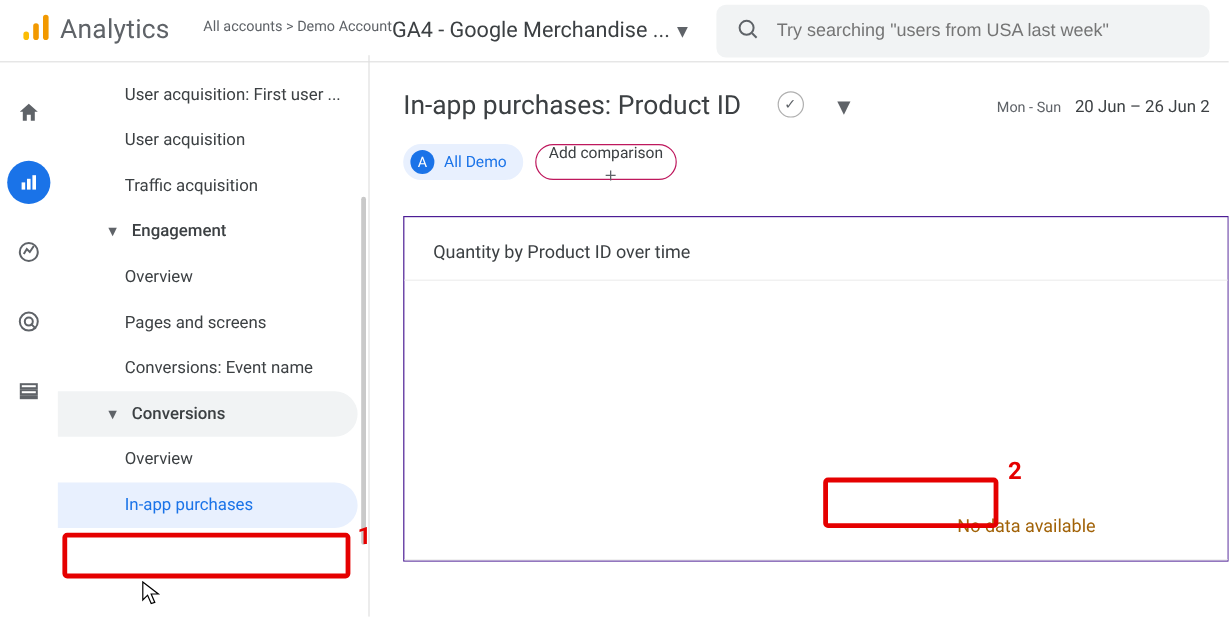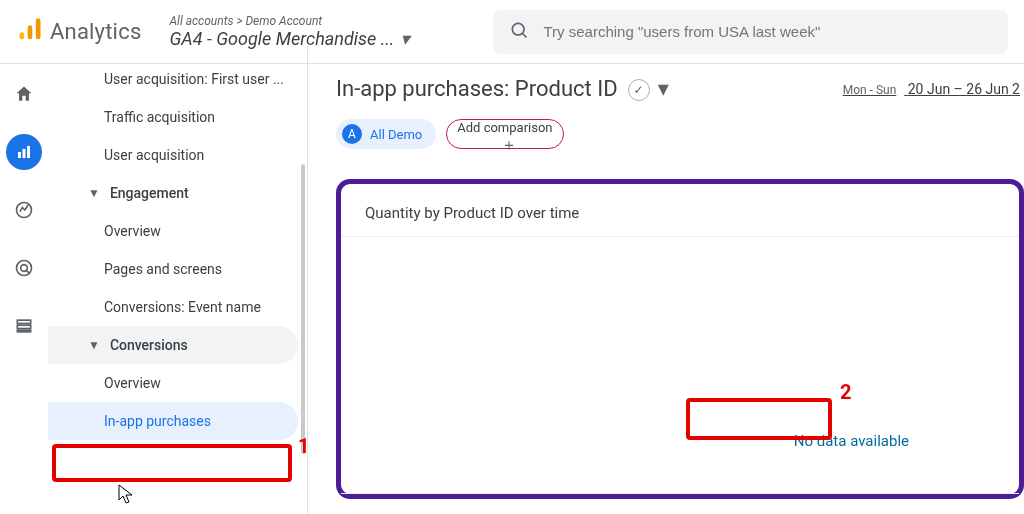--- a/index.html
+++ b/index.html
@@ -11,43 +11,42 @@
     width: 1024px;
     height: 514px;
     overflow: hidden;
     position: relative;
   }
 
   
   .header {
     display: flex;
     align-items: center;
-    height: 64px;
+    height: 52px;
     border-bottom: 1px solid #e0e0e0;
     padding: 0 16px;
   }
   .logo {
     display: flex;
     align-items: center;
     margin-right: 28px;
   }
   .logo svg { width: 28px; height: 28px; }
   .logo-text {
     font-size: 22px;
     color: #5f6368;
     margin-left: 6px;
     letter-spacing: .2px;
   }
   .account-block {
     display: flex;
-    flex-direction: column;
+    flex-direction: row;
     justify-content: center;
     margin-right: 24px;
     min-width: 300px;
-    font-style: italic;
   }
   .breadcrumb {
     font-size: 12px;
     color: #5f6368;
   }
   .property-line {
     display: flex;
     align-items: flex-start;
     font-size: 18px;
     color: #3c4043;
@@ -151,34 +150,34 @@
     padding: 20px 0 0 28px;
     overflow:hidden;
   }
   .page-title-row{
     display:flex;
     align-items:center;
     justify-content:space-between;
   }
   .page-title{
     display:flex;
-    align-items:flex-end;
+    align-items:flex-start;
     font-size:22px;
     color:#3c4043;
+    gap:20px;
   }
   .page-title .badge{
     width:22px;height:22px;border:1px solid #b0b0b0;border-radius:50%;
     display:flex;align-items:center;justify-content:center;margin-left:10px;
     font-size:12px;color:#5f6368;
   }
   .page-title .chev{ margin-left:8px;color:#5f6368;}
   .date-range{
-    font-size:14px;color:#3c4043;margin-right:4px;
+    font-size:14px;color:#3c4043;margin-right:16px;
     white-space:nowrap;
-    text-decoration:underline;
   }
   .date-range .label{font-size:12px;color:#5f6368;margin-right:8px;}
 
   .chips-row{
     display:flex;
     align-items:center;
     gap:10px;
     margin-top:18px;
   }
   .chip{
@@ -196,40 +195,40 @@
     width:20px;height:20px;border-radius:50%;background:#1a73e8;color:#fff;
     display:flex;align-items:center;justify-content:center;font-size:12px;margin-right:8px;
   }
   .chip-outline{
     border:1px solid #be185d;color:#3c4043;padding:0 10px;flex-direction:column;
   }
   .chip-outline .plus{margin-left:8px;color:#5f6368;font-size:16px;}
 
   .card{
     margin-top:30px;
-    border:5px solid #4c1d95;
-    border-radius:14px;
-    height: 320px;
+    border:1px solid #4c1d95;
+    border-radius:0;
+    height: 288px;
     position:relative;
     background:#fff;
   }
   .card-title{
     padding:20px 24px 14px;
     font-size:15px;color:#3c4043;
     border-bottom:1px solid #eee;
   }
   .chart-area{
     position:absolute;top:58px;left:0;right:0;bottom:0;
     border-bottom:1px solid #eee;
   }
   .no-data{
     position:absolute;
     right:110px;
     top: 190px;
-    color:#0369a1;
+    color:#a16207;
     font-size:15px;
     text-align:right;
   }
 
   
   .annot{
     position:absolute;
     border:4px solid #e50000;
     border-radius:4px;
     pointer-events:none;
@@ -318,22 +317,22 @@
     <svg class="svg20" viewBox="0 0 24 24" fill="none" stroke="#5f6368" stroke-width="2">
         <rect x="4" y="5" width="16" height="4"></rect>
         <rect x="4" y="11" width="16" height="4"></rect>
         <rect x="4" y="17" width="16" height="2"></rect>
       </svg>
   </div>
 </div>
 
 <div class="side-nav">
   <div class="nav-item">User acquisition: First user ...</div>
+  <div class="nav-item">User acquisition</div>
   <div class="nav-item">Traffic acquisition</div>
-  <div class="nav-item">User acquisition</div>
 
   <div class="nav-item section-header">
     <span class="chev">▼</span>
     <span>Engagement</span>
   </div>
   <div class="nav-item">Overview</div>
   <div class="nav-item">Pages and screens</div>
   <div class="nav-item">Conversions: Event name</div>
 
   <div class="nav-item section-header hover-pill">

